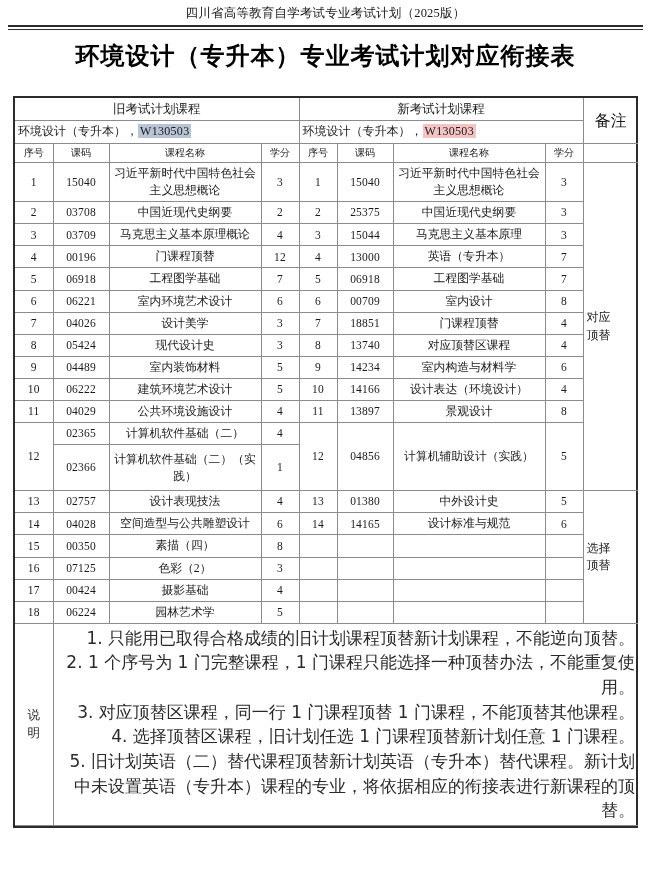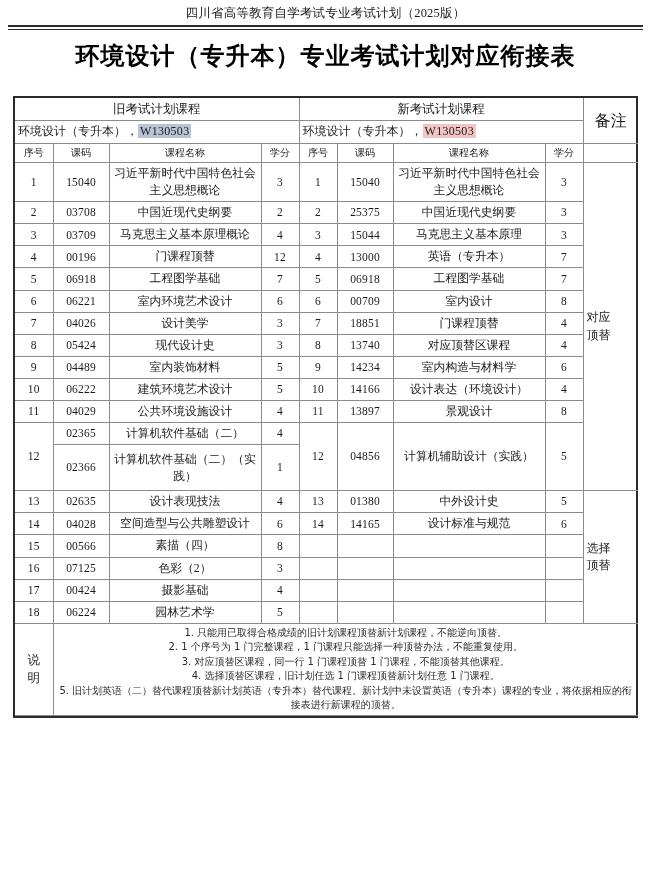--- a/index.html
+++ b/index.html
@@ -134,23 +134,23 @@
     width: 40px;
     text-align: center;
     font-size: 12.5px;
     line-height: 1.9;
     vertical-align: middle;
   }
   .notes-label span { display: block; }
   .notes-body {
     padding: 14px 10px 14px 10px;
     font-family: "DejaVu Sans", "Liberation Sans", sans-serif;
-    font-size: 10px;
+    font-size: 17px;
     line-height: 1.92;
-    text-align: center;
+    text-align: right;
     vertical-align: top;
     font-weight: bold;
     color: #2a2a2a;
   }
   .notes-body p { margin: 0; }
 
   .num { font-size: 11.5px; letter-spacing: 0.2px; }
   .cname { font-size: 11.8px; text-align: center; }
 </style>
 </head>
@@ -325,21 +325,21 @@
             <td class="lft cname" rowspan="2">计算机辅助设计（实践）</td>
             <td class="ctr num" rowspan="2">5</td>
           </tr>
           <tr>
             <td class="ctr num" style="height: 46px;">02366</td>
             <td class="lft cname">计算机软件基础（二）（实践）</td>
             <td class="ctr num">1</td>
           </tr>
           <tr class="sect-break">
             <td class="ctr num">13</td>
-            <td class="ctr num">02635</td>
+            <td class="ctr num">02757</td>
             <td class="lft cname">设计表现技法</td>
             <td class="ctr num">4</td>
             <td class="ctr num">13</td>
             <td class="ctr num">01380</td>
             <td class="lft cname">中外设计史</td>
             <td class="ctr num">5</td>
             <td class="remark-cell" rowspan="6">
               <span class="rk-line">选择</span>
               <span class="rk-line">顶替</span>
             </td>
@@ -349,21 +349,21 @@
             <td class="ctr num">04028</td>
             <td class="lft cname">空间造型与公共雕塑设计</td>
             <td class="ctr num">6</td>
             <td class="ctr num">14</td>
             <td class="ctr num">14165</td>
             <td class="lft cname">设计标准与规范</td>
             <td class="ctr num">6</td>
           </tr>
           <tr>
             <td class="ctr num">15</td>
-            <td class="ctr num">00566</td>
+            <td class="ctr num">00350</td>
             <td class="lft cname">素描（四）</td>
             <td class="ctr num">8</td>
             <td class="ctr num"></td>
             <td class="ctr num"></td>
             <td class="lft cname"></td>
             <td class="ctr num"></td>
           </tr>
           <tr>
             <td class="ctr num">16</td>
             <td class="ctr num">07125</td>

